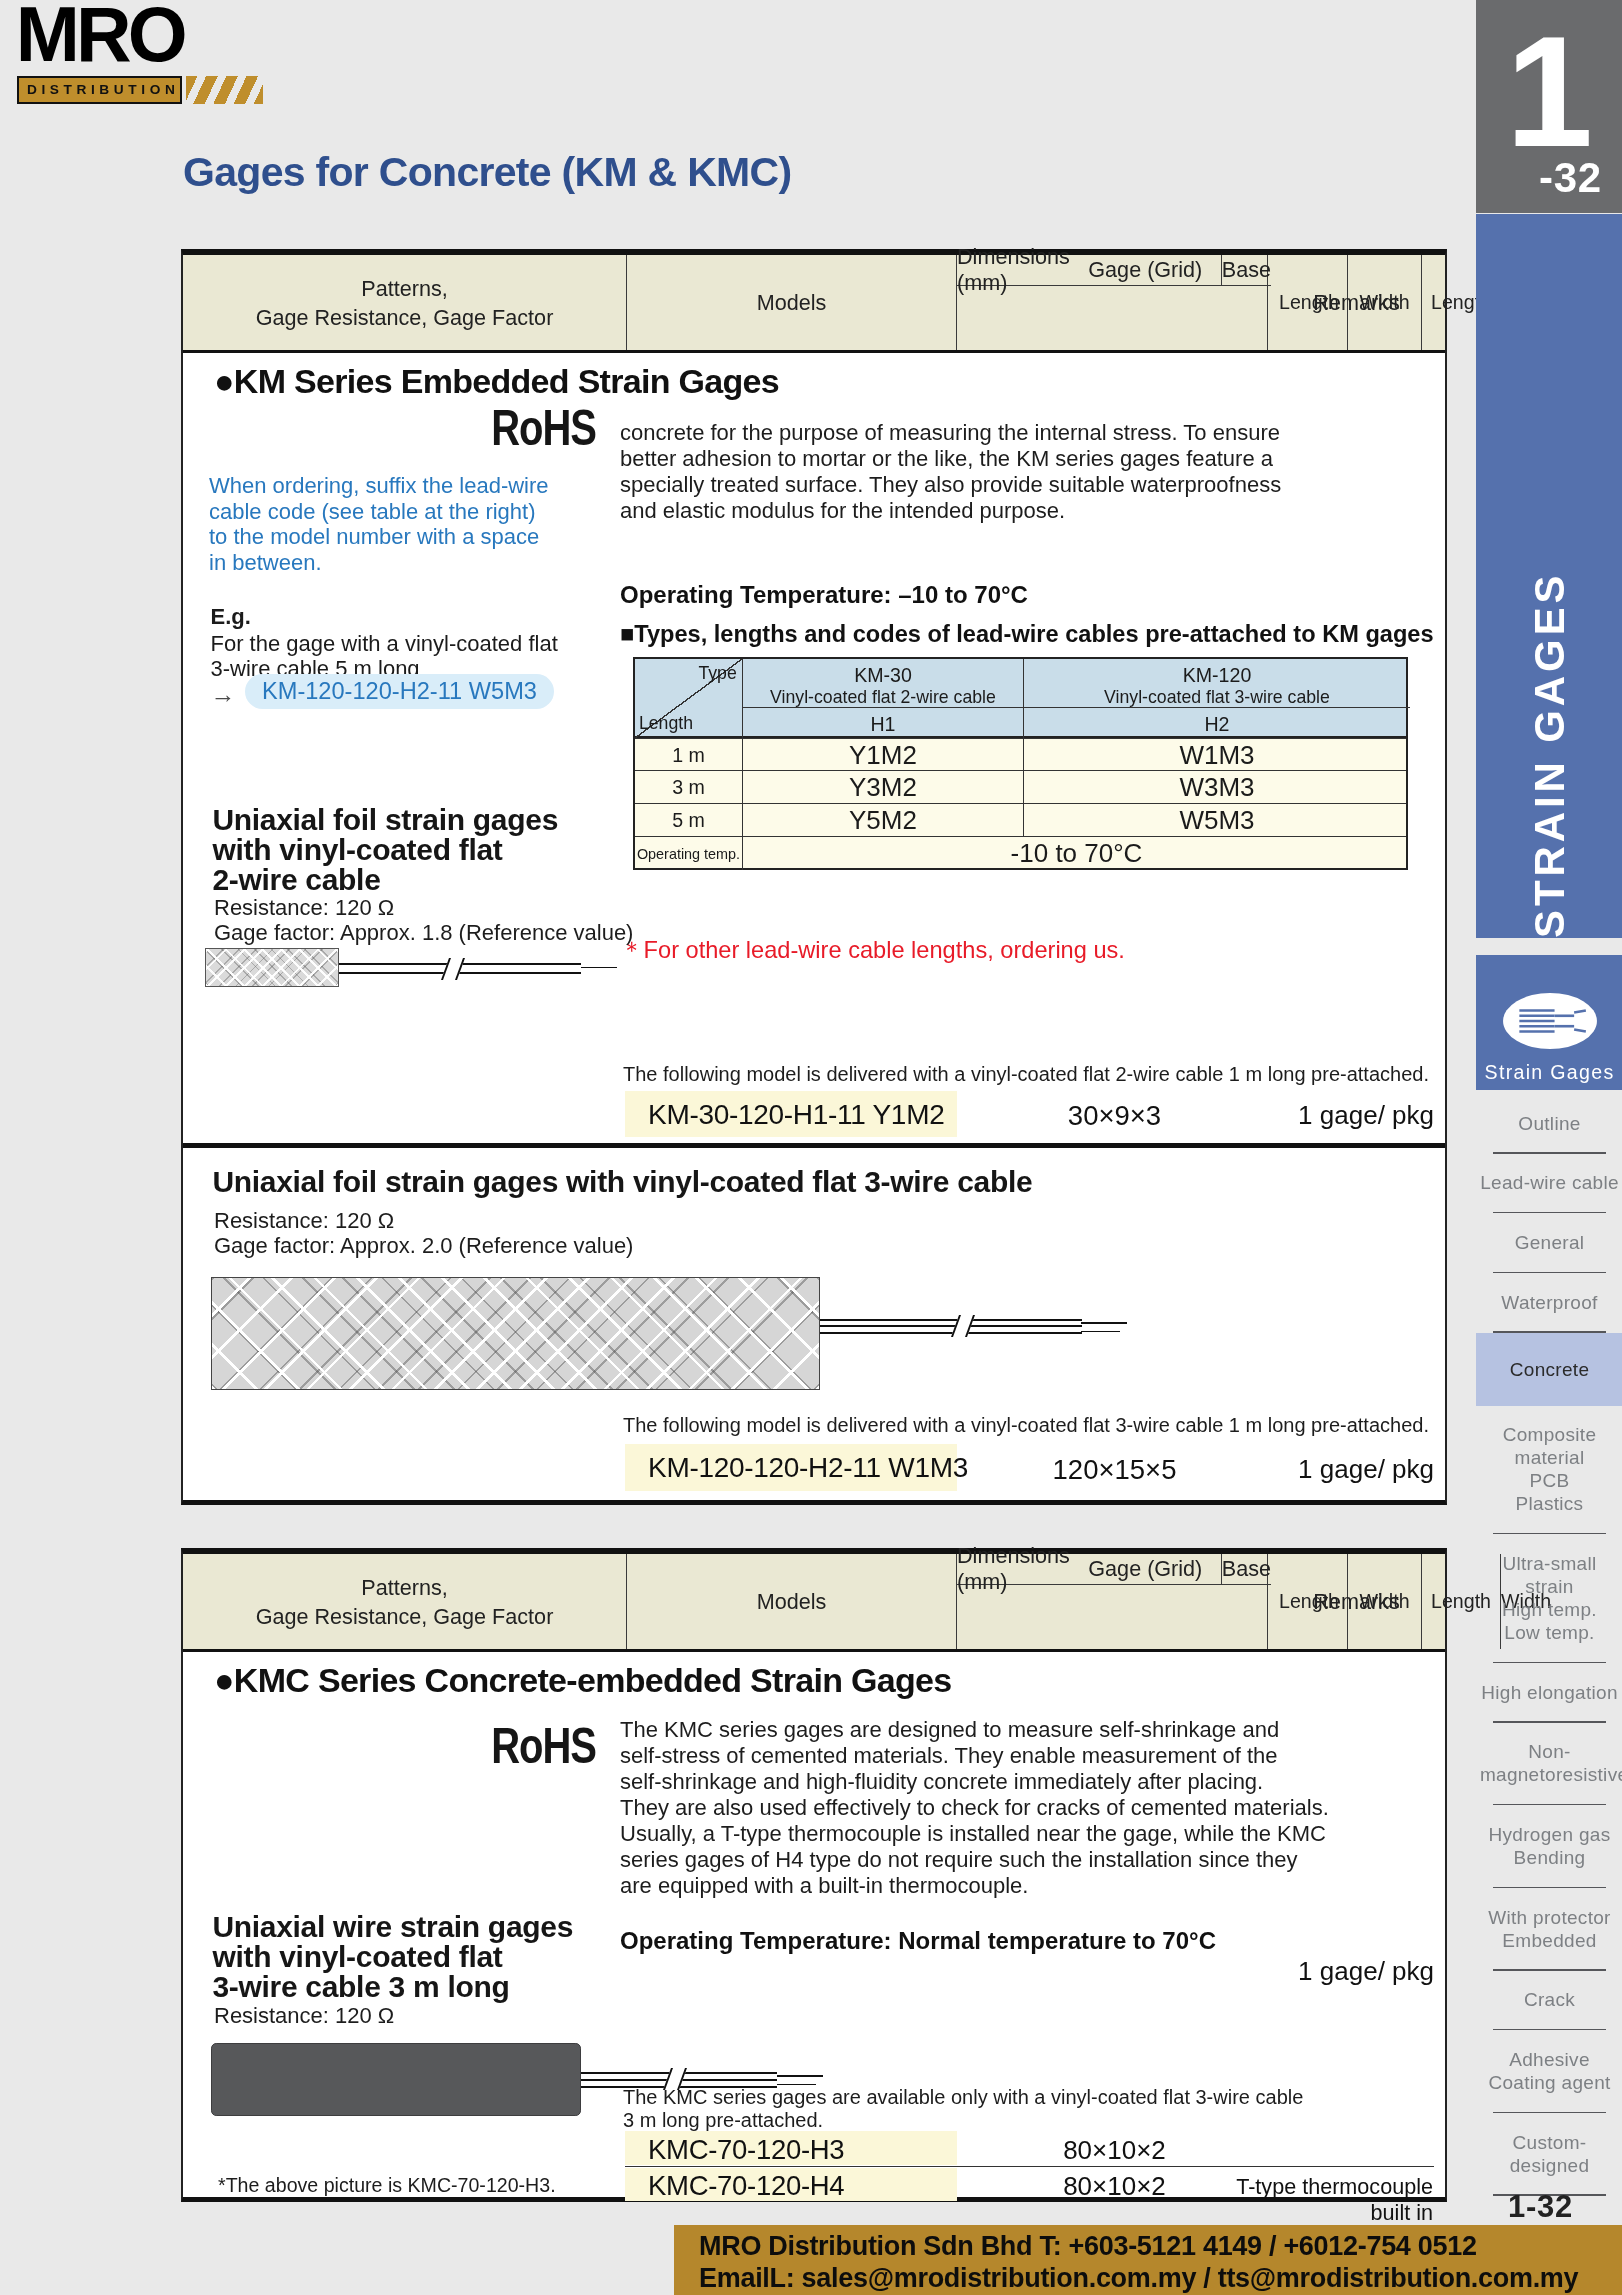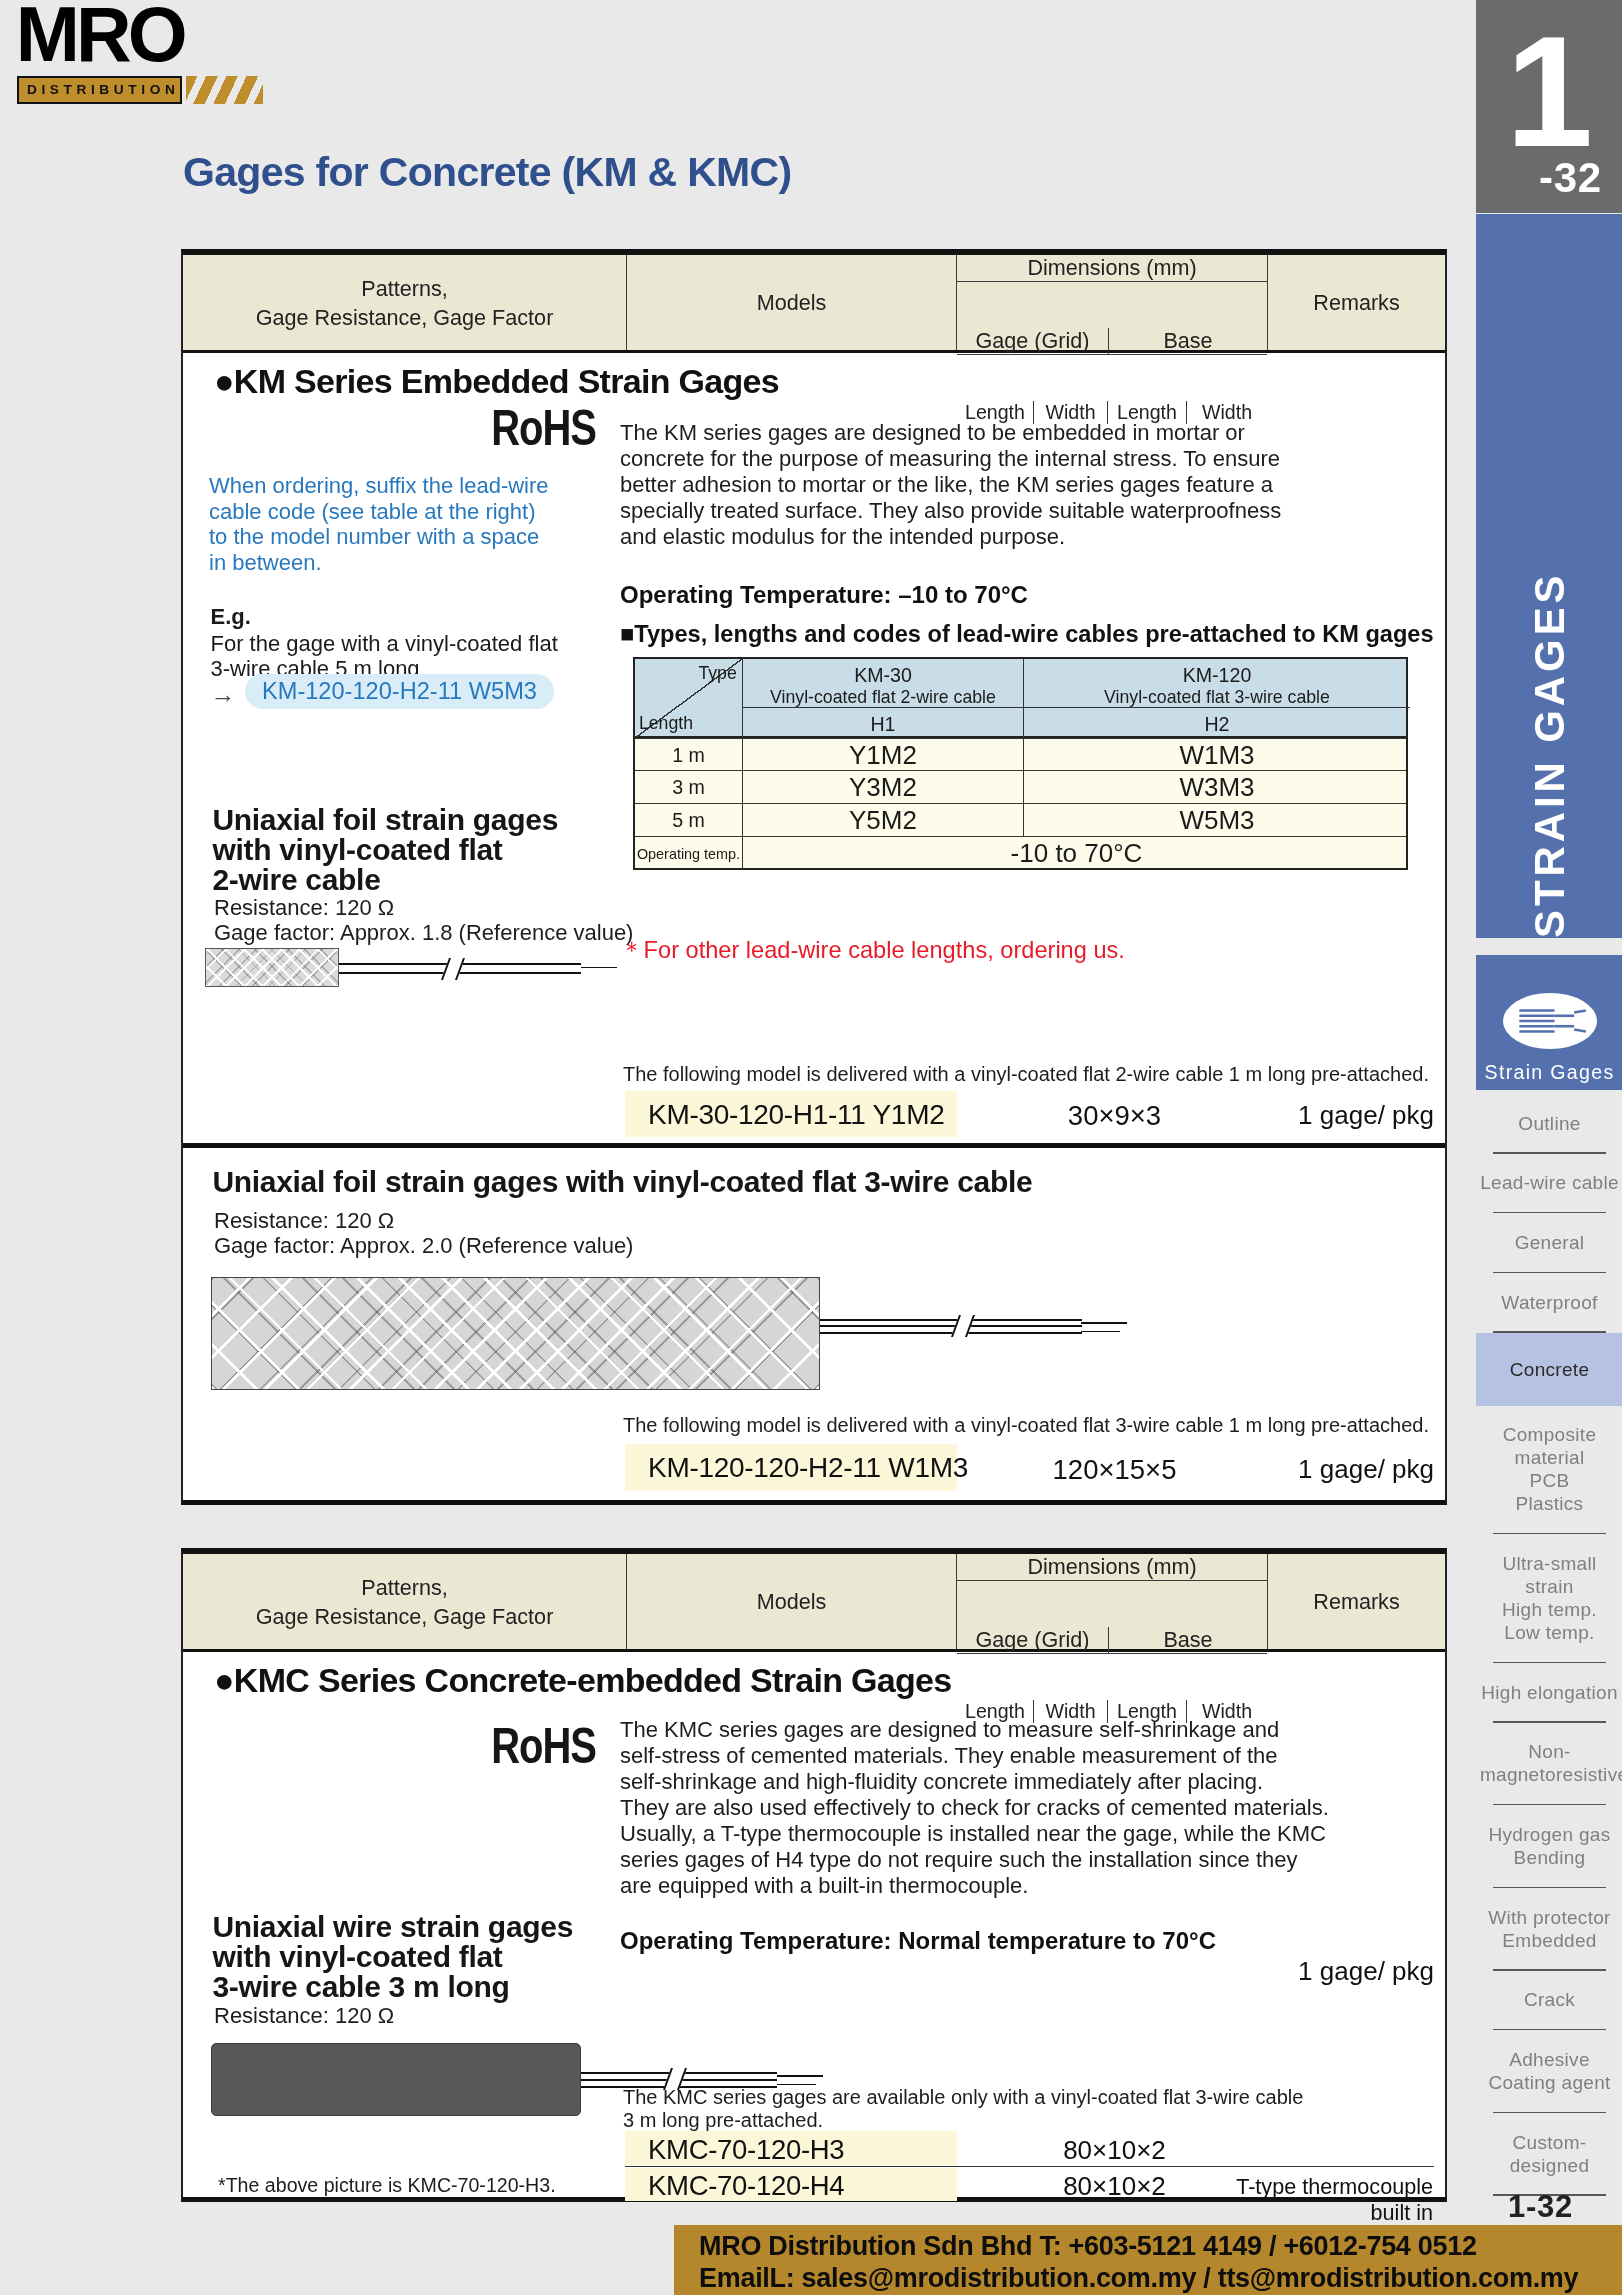--- a/index.html
+++ b/index.html
@@ -37,21 +37,21 @@
   .footer div{font-size:27px;font-weight:bold;line-height:32px;letter-spacing:-0.3px;}
 
   
   .block{left:181px;width:1266px;background:#fff;border-top:6.5px solid #111;border-bottom:5.2px solid #111;border-left:2px solid #222;border-right:2px solid #222;}
   .block1{top:249px;height:1256px;}
   .block2{top:1548px;height:654px;}
   .thead{display:flex;height:98px;background:#eae8d3;border-bottom:3.3px solid #111;font-size:21.6px;color:#222;}
   .thc{display:flex;flex-direction:column;justify-content:center;align-items:center;text-align:center;}
   .th-patterns{width:444px;border-right:1.3px solid #3a3a3a;line-height:29px;}
   .th-models{width:330px;border-right:1.3px solid #3a3a3a;}
-  .th-dims{width:311px;border-right:1.3px solid #3a3a3a;display:flex;flex-direction:column;gap:46px;}
+  .th-dims{width:311px;border-right:1.3px solid #3a3a3a;display:flex;flex-direction:row;}
   .dims-title{height:31px;border-bottom:1.3px solid #3a3a3a;display:flex;align-items:center;justify-content:center;}
   .dims-mid{height:31px;border-bottom:1.3px solid #3a3a3a;display:flex;}
   .dims-mid .mg{width:152px;border-right:1.3px solid #3a3a3a;display:flex;align-items:center;justify-content:center;}
   .dims-mid .mb{flex:1;display:flex;align-items:center;justify-content:center;}
   .dims-sub{flex:1;display:flex;font-size:19.6px;}
   .dims-sub div{display:flex;align-items:center;justify-content:center;border-right:1.3px solid #3a3a3a;}
   .dims-sub div:last-child{border-right:none;}
   .ds1{width:77px;}.ds2{width:74px;}.ds3{width:79px;}.ds4{flex:1;}
   .th-remarks{flex:1;}
   .tbody{position:relative;}
@@ -162,21 +162,20 @@
         <span>in between.</span>
       </div>
 
       <div class="abs eg-label" style="left:27.5px;top:251px;">E.g.</div>
       <div class="abs eg-line" style="left:27.5px;top:278px;">For the gage with a vinyl-coated flat</div>
       <div class="abs eg-line" style="left:27.5px;top:303px;">3-wire cable 5 m long</div>
       <div class="abs eg-arrow" style="left:27.5px;top:327px;">→</div>
       <div class="abs eg-pill" style="left:62px;top:321px;">KM-120-120-H2-11 W5M3</div>
 
       <div class="abs para" style="left:437px;top:67px;">
-        <span>The KM series gages are designed to be embedded in mortar or</span>
         <span>concrete for the purpose of measuring the internal stress. To ensure</span>
         <span>better adhesion to mortar or the like, the KM series gages feature a</span>
         <span>specially treated surface. They also provide suitable waterproofness</span>
         <span>and elastic modulus for the intended purpose.</span>
       </div>
       <div class="abs optemp" style="left:437px;top:228px;">Operating Temperature: –10 to 70°C</div>
       <div class="abs subttl" style="left:437px;top:268px;">■Types, lengths and codes of lead-wire cables pre-attached to KM gages</div>
 
       <div class="abs ctable">
         <div class="ct-head">

